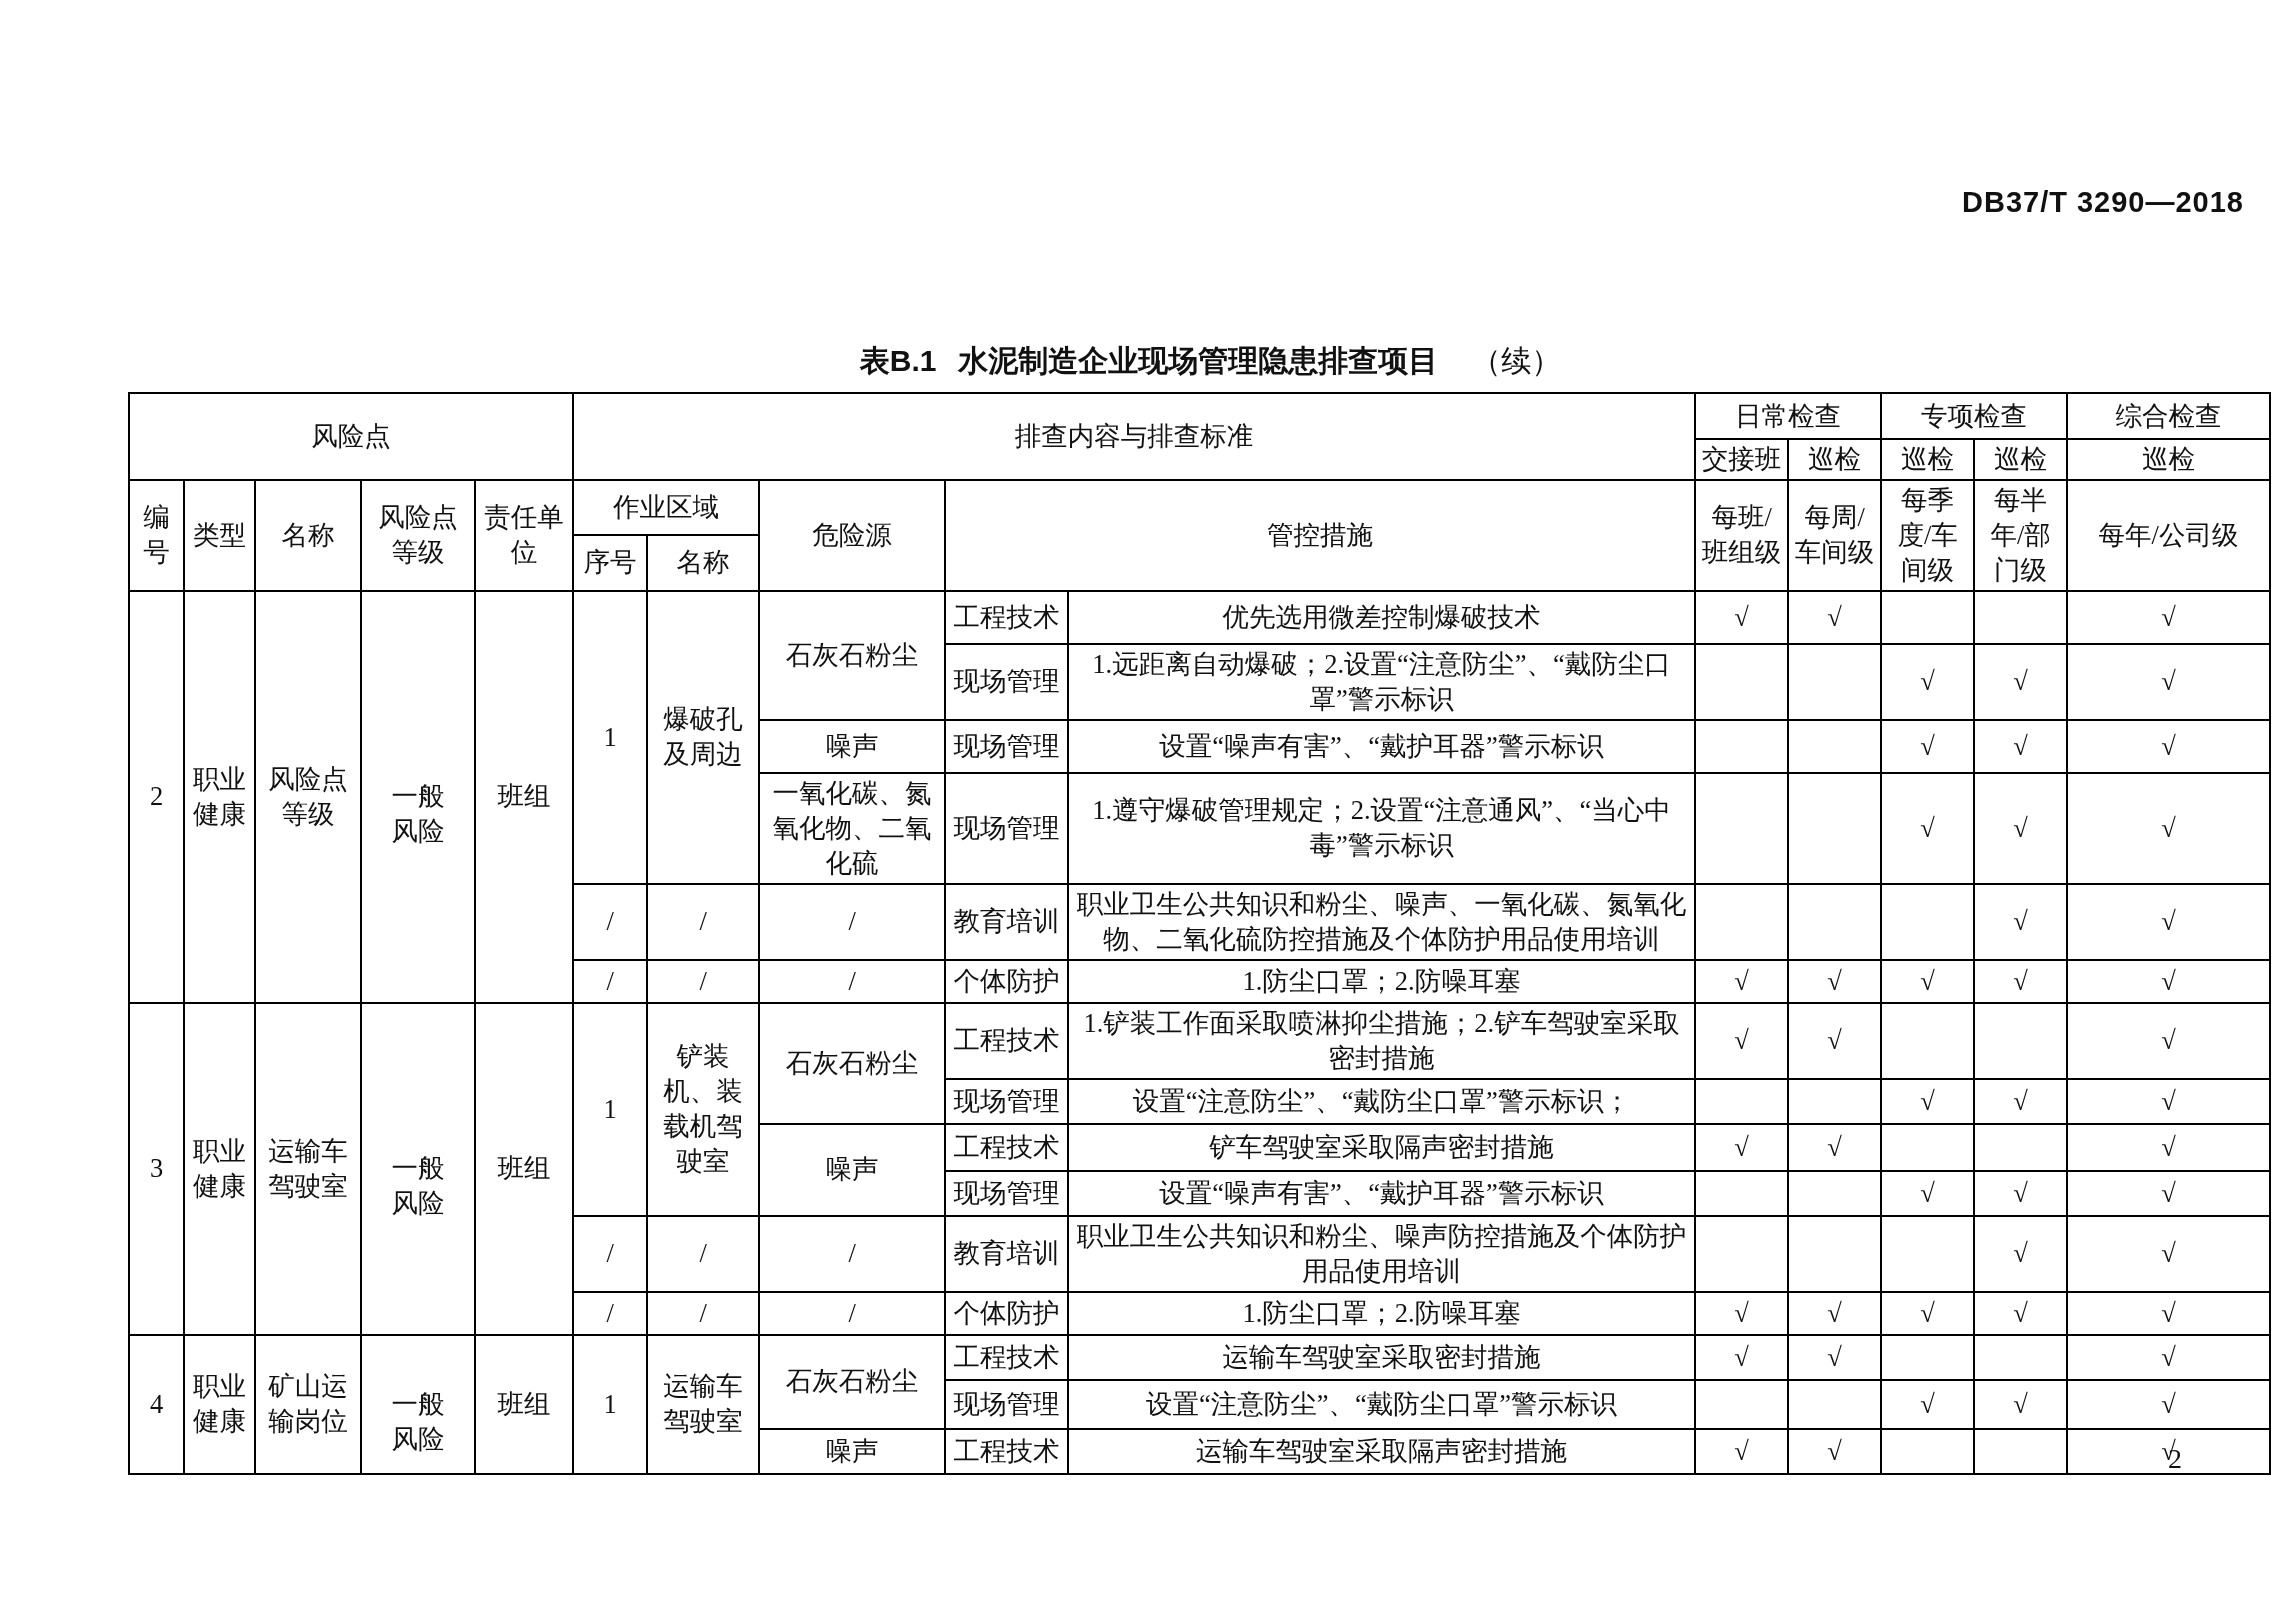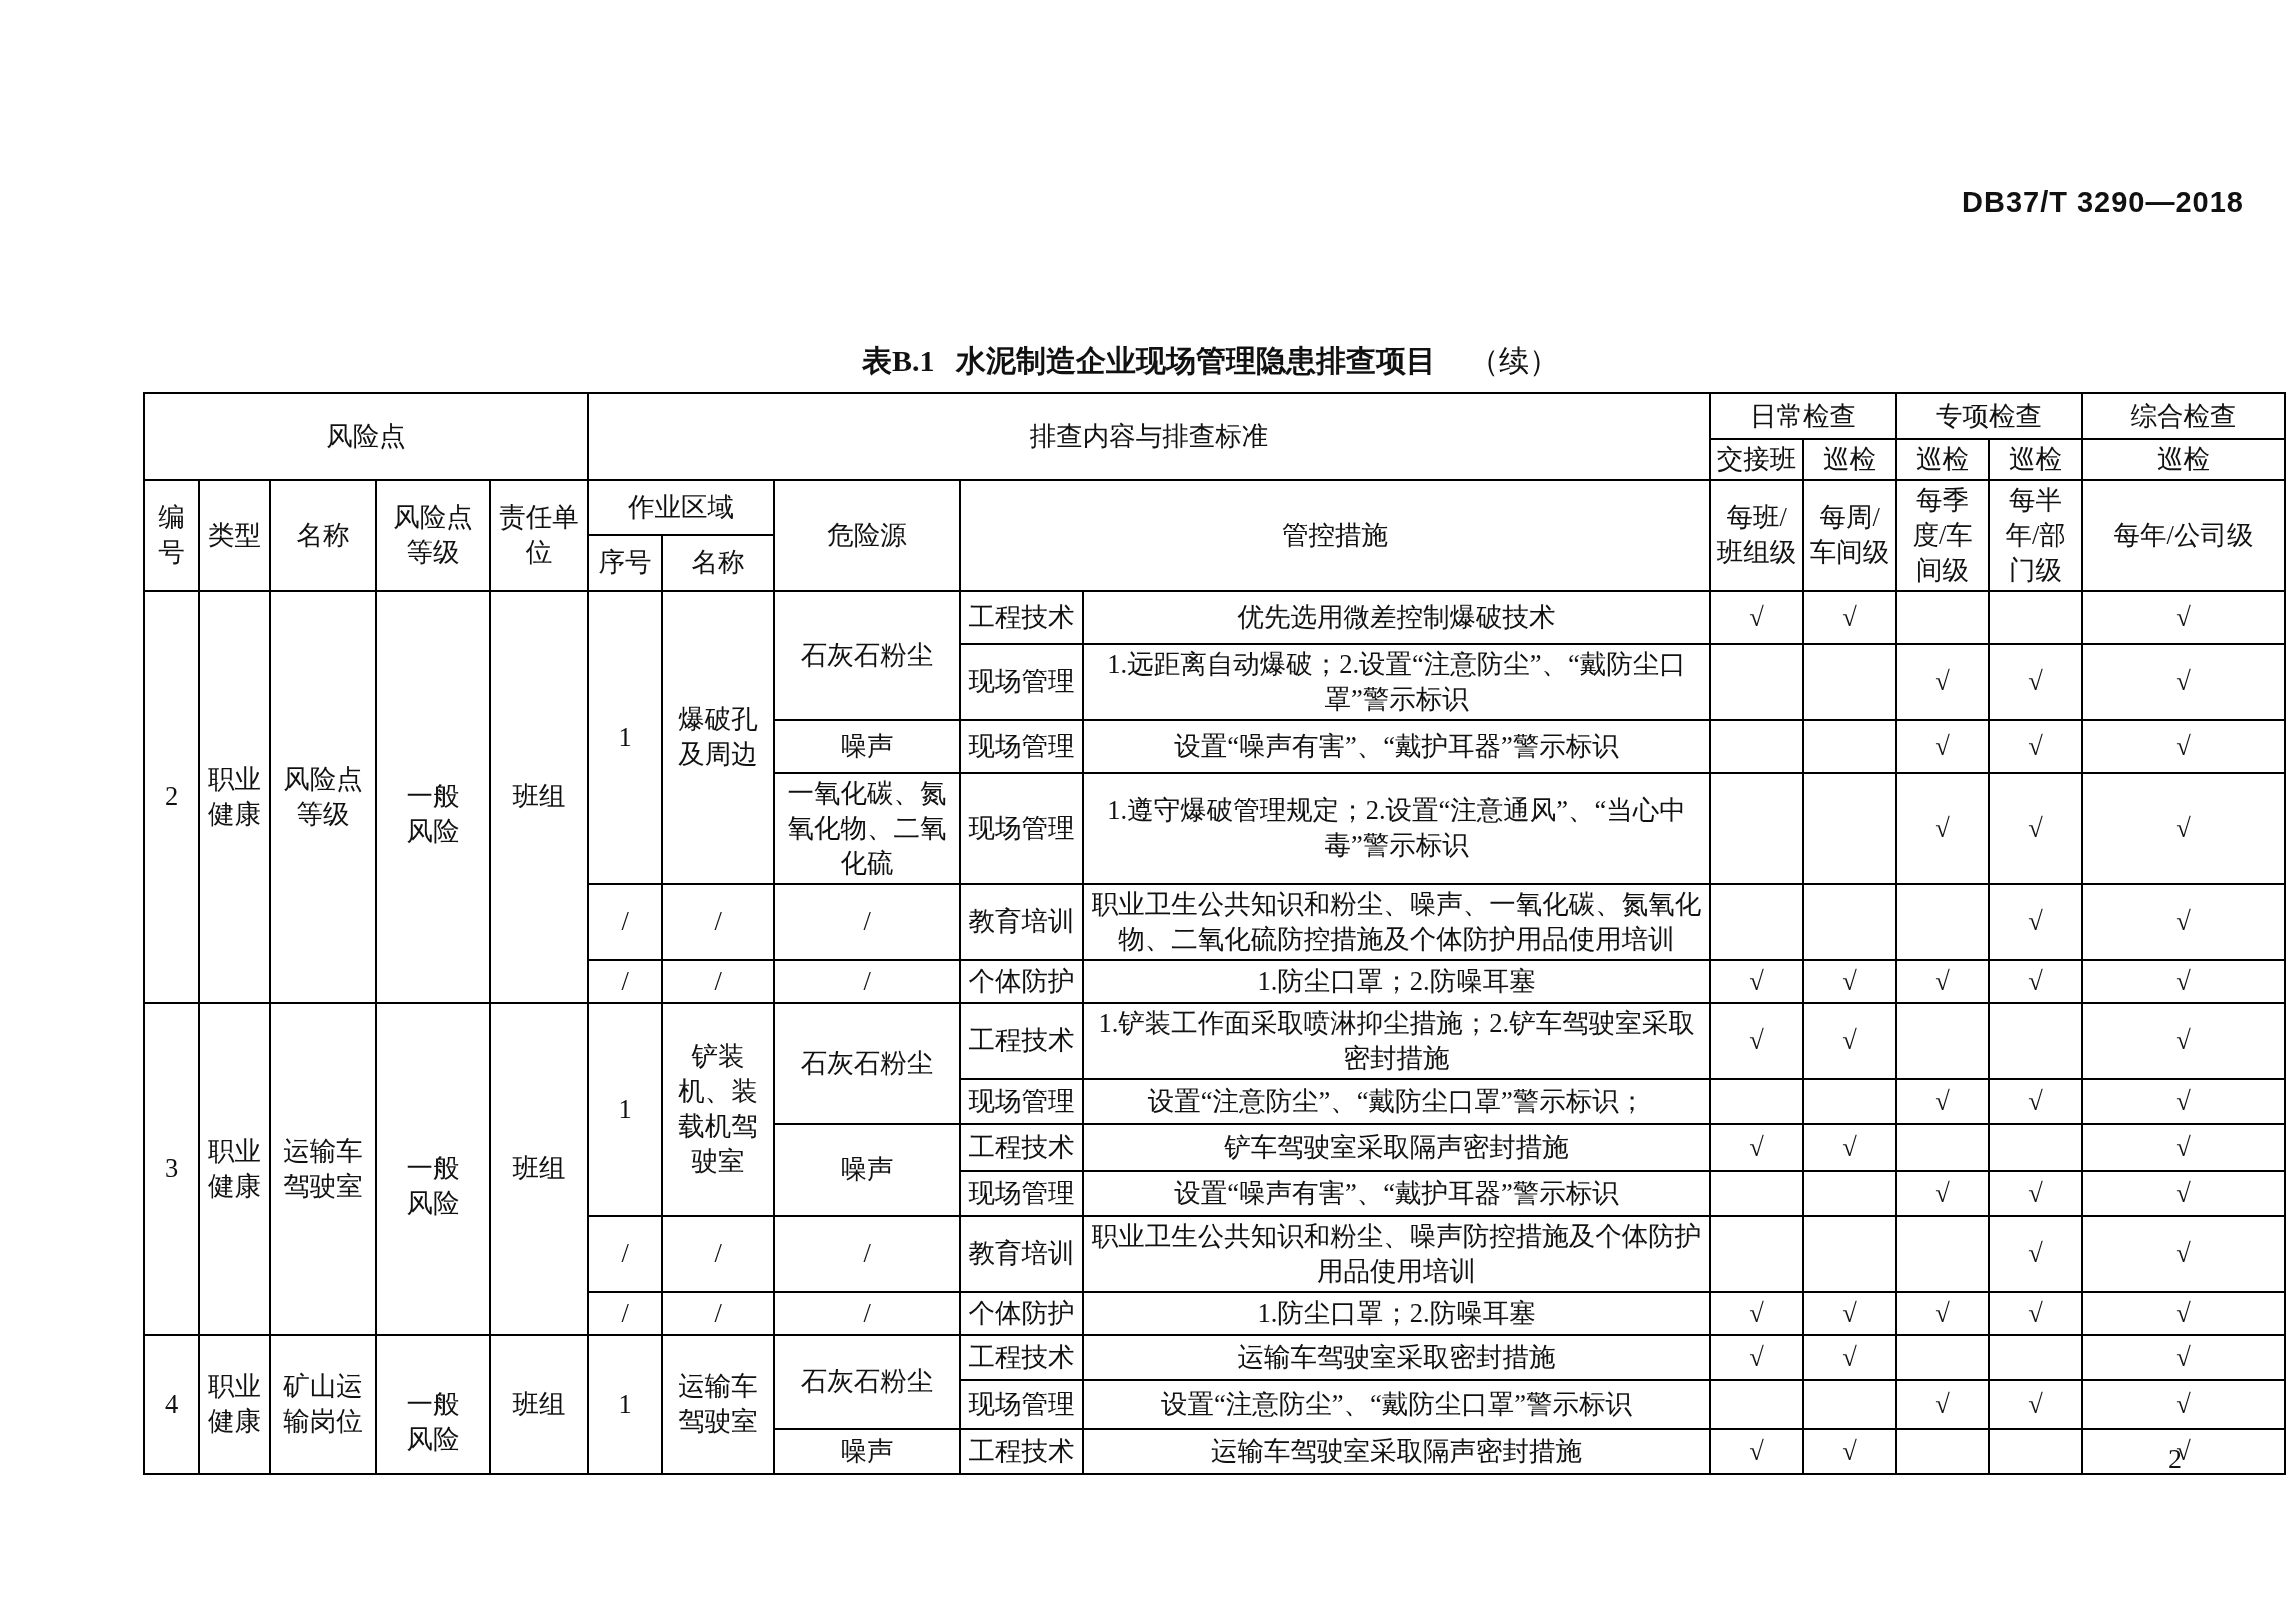--- a/index.html
+++ b/index.html
@@ -19,28 +19,28 @@
     letter-spacing:1px;
   }
   .table-title {
     position:absolute;
     top:341px; left:139px; width:2143px;
     text-align:center;
     font-size:30px;
     white-space:nowrap;
   }
   .title-prefix, .title-main {
-    font-family:Liberation Serif, serif;
+    font-family:Liberation Sans, sans-serif;
     font-weight:bold;
   }
   .title-prefix { margin-right:21.6px; }
   .title-suffix { margin-left:33px; font-weight:normal; }
   table.grid {
     position:absolute;
-    left:143px; top:392px;
+    left:128px; top:392px;
     width:2143px;
     border-collapse:collapse;
     table-layout:fixed;
     border:2.9px solid #000;
   }
   table.grid td {
     border:2px solid #000;
     text-align:center;
     vertical-align:middle;
     font-size:26.5px;

